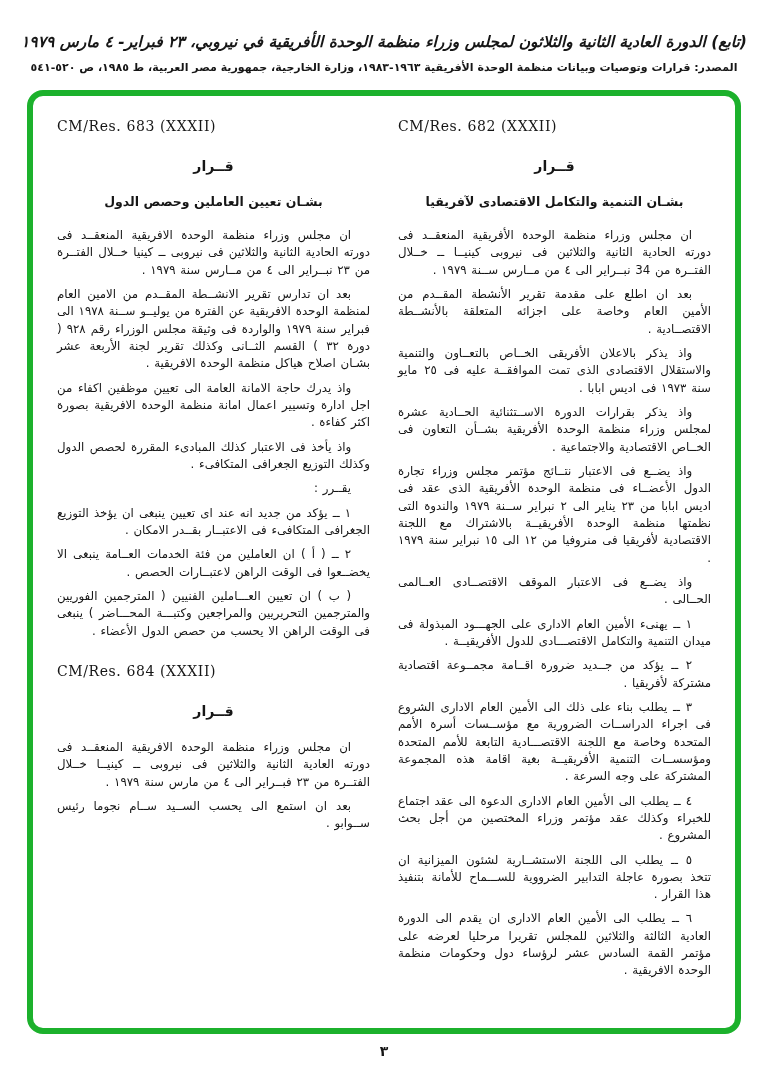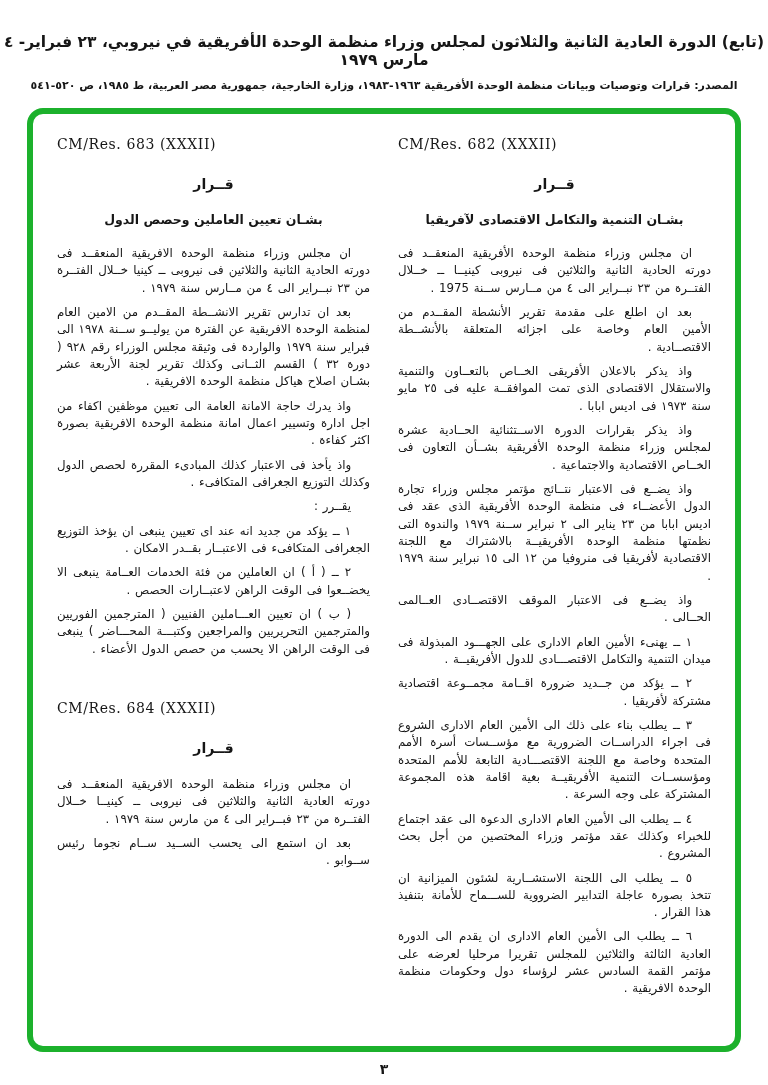--- a/index.html
+++ b/index.html
@@ -12,20 +12,21 @@
   }
   .page-header{
     direction:rtl;
     text-align:center;
     padding-top:33px;
   }
   .header-line1{
     font-size:15.5px;
     font-weight:bold;
     letter-spacing:-0.2px;
+    font-style:italic;
   }
   .header-line2{
     font-size:11px;
     font-weight:bold;
     margin-top:10px;
   }
   .green-box{
     box-sizing:border-box;
     width:714px;
     height:944px;
@@ -71,21 +72,21 @@
   .col p{
     font-size:11.8px;
     line-height:1.47;
     text-align:justify;
     text-align-last:right;
     text-indent:1.6em;
     margin:0 0 7px 0;
     word-spacing:1px;
   }
   .res-block-684{
-    margin-top:42px;
+    margin-top:23px;
   }
   .page-number{
     text-align:center;
     font-weight:bold;
     font-size:14px;
     margin-top:9px;
   }
 </style>
 </head>
 <body>
@@ -95,21 +96,21 @@
   <div class="header-line2">المصدر: قرارات وتوصيات وبيانات منظمة الوحدة الأفريقية ١٩٦٣-١٩٨٣، وزارة الخارجية، جمهورية مصر العربية، ط ١٩٨٥، ص ٥٢٠-٥٤١</div>
 </header>
 
 <div class="green-box">
   <div class="columns">
 
     <section class="col">
       <div class="res-id">CM/Res. 682 (XXXII)</div>
       <h2 class="res-title">قــرار</h2>
       <h3 class="res-subject">بشـان التنمية والتكامل الاقتصادى لآفريقيا</h3>
-      <p>ان مجلس وزراء منظمة الوحدة الأفريقية المنعقــد فى دورته الحادية الثانية والثلاثين فى نيروبى كينيــا ــ خــلال الفتــرة من ٢٣ نبــراير الى ٤ من مــارس ســنة 1975 .</p>
+      <p>ان مجلس وزراء منظمة الوحدة الأفريقية المنعقــد فى دورته الحادية الثانية والثلاثين فى نيروبى كينيــا ــ خــلال الفتــرة من 34 نبــراير الى ٤ من مــارس ســنة ١٩٧٩ .</p>
       <p>بعد ان اطلع على مقدمة تقرير الأنشطة المقــدم من الأمين العام وخاصة على اجزائه المتعلقة بالأنشــطة الاقتصــادية .</p>
       <p>واذ يذكر بالاعلان الأفريقى الخــاص بالتعــاون والتنمية والاستقلال الاقتصادى الذى تمت الموافقــة عليه فى ٢٥ مايو سنة ١٩٧٣ فى اديس ابابا .</p>
       <p>واذ يذكر بقرارات الدورة الاســتثنائية الحــادية عشرة لمجلس وزراء منظمة الوحدة الأفريقية بشــأن التعاون فى الخــاص الاقتصادية والاجتماعية .</p>
       <p>واذ يضــع فى الاعتبار نتــائج مؤتمر مجلس وزراء تجارة الدول الأعضــاء فى منظمة الوحدة الأفريقية الذى عقد فى اديس ابابا من ٢٣ يناير الى ٢ نبراير ســنة ١٩٧٩ والندوة التى نظمتها منظمة الوحدة الأفريقيــة بالاشتراك مع اللجنة الاقتصادية لأفريقيا فى منروفيا من ١٢ الى ١٥ نبراير سنة ١٩٧٩ .</p>
       <p>واذ يضــع فى الاعتبار الموقف الاقتصــادى العــالمى الحــالى .</p>
       <p>١ ــ يهنىء الأمين العام الادارى على الجهـــود المبذولة فى ميدان التنمية والتكامل الاقتصـــادى للدول الأفريقيــة .</p>
       <p>٢ ــ يؤكد من جــديد ضرورة اقــامة مجمــوعة اقتصادية مشتركة لأفريقيا .</p>
       <p>٣ ــ يطلب بناء على ذلك الى الأمين العام الادارى الشروع فى اجراء الدراســات الضرورية مع مؤســسات أسرة الأمم المتحدة وخاصة مع اللجنة الاقتصـــادية التابعة للأمم المتحدة ومؤسســات التنمية الأفريقيــة بغية اقامة هذه المجموعة المشتركة على وجه السرعة .</p>
       <p>٤ ــ يطلب الى الأمين العام الادارى الدعوة الى عقد اجتماع للخبراء وكذلك عقد مؤتمر وزراء المختصين من أجل بحث المشروع .</p>
       <p>٥ ــ يطلب الى اللجنة الاستشــارية لشئون الميزانية ان تتخذ بصورة عاجلة التدابير الضرووية للســـماح للأمانة بتنفيذ هذا القرار .</p>

